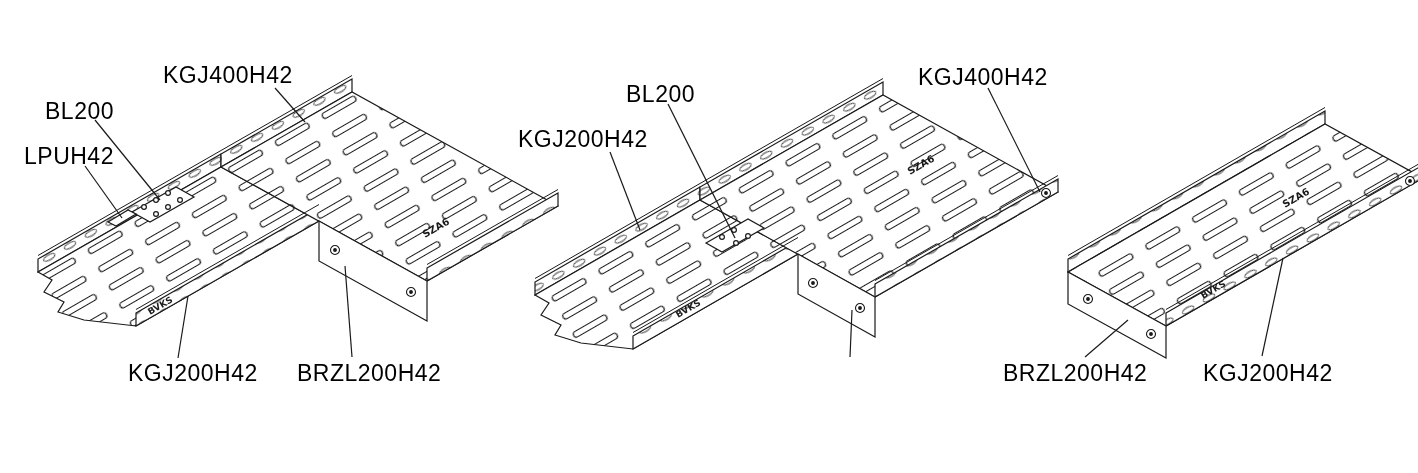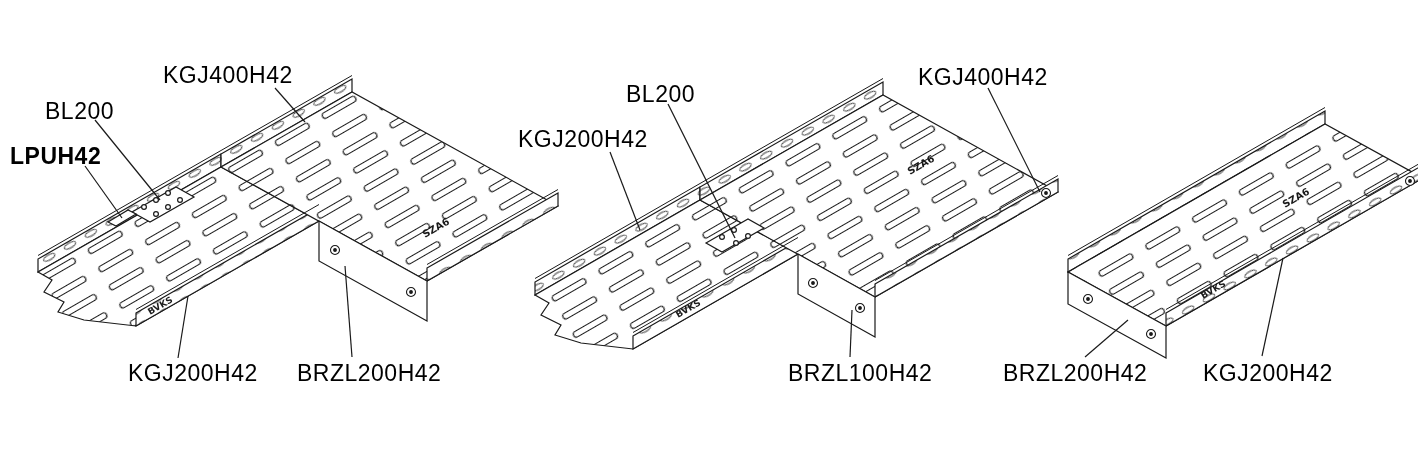--- a/index.html
+++ b/index.html
@@ -145,23 +145,22 @@
       <line x1="668" y1="104" x2="735" y2="238"></line>
       <line x1="988" y1="88" x2="1040" y2="192"></line>
       <line x1="850" y1="357" x2="852" y2="310"></line>
       <line x1="1085" y1="357" x2="1128" y2="320"></line>
       <line x1="1262" y1="356" x2="1283" y2="258"></line>
     </g>
   </svg>
 
   <div class="part-label" style="left:163px;  top:62px;">KGJ400H42</div>
   <div class="part-label" style="left:45px;   top:98px;">BL200</div>
-  <div class="part-label" style="left:10px;    top:143px;font-weight:bold;">LPUH42</div>
+  <div class="part-label" style="left:24px;    top:143px;">LPUH42</div>
   <div class="part-label" style="left:128px;  top:360px;">KGJ200H42</div>
   <div class="part-label" style="left:297px;  top:360px;">BRZL200H42</div>
   <div class="part-label" style="left:518px;  top:126px;">KGJ200H42</div>
   <div class="part-label" style="left:626px;  top:81px;">BL200</div>
   <div class="part-label" style="left:918px;  top:64px;">KGJ400H42</div>
-  <div class="part-label" style="left:788px;  top:360px;">BRZL100H42</div>
   <div class="part-label" style="left:1003px; top:360px;">BRZL200H42</div>
   <div class="part-label" style="left:1203px; top:360px;">KGJ200H42</div>
 
 </div>
 
 </body></html>

